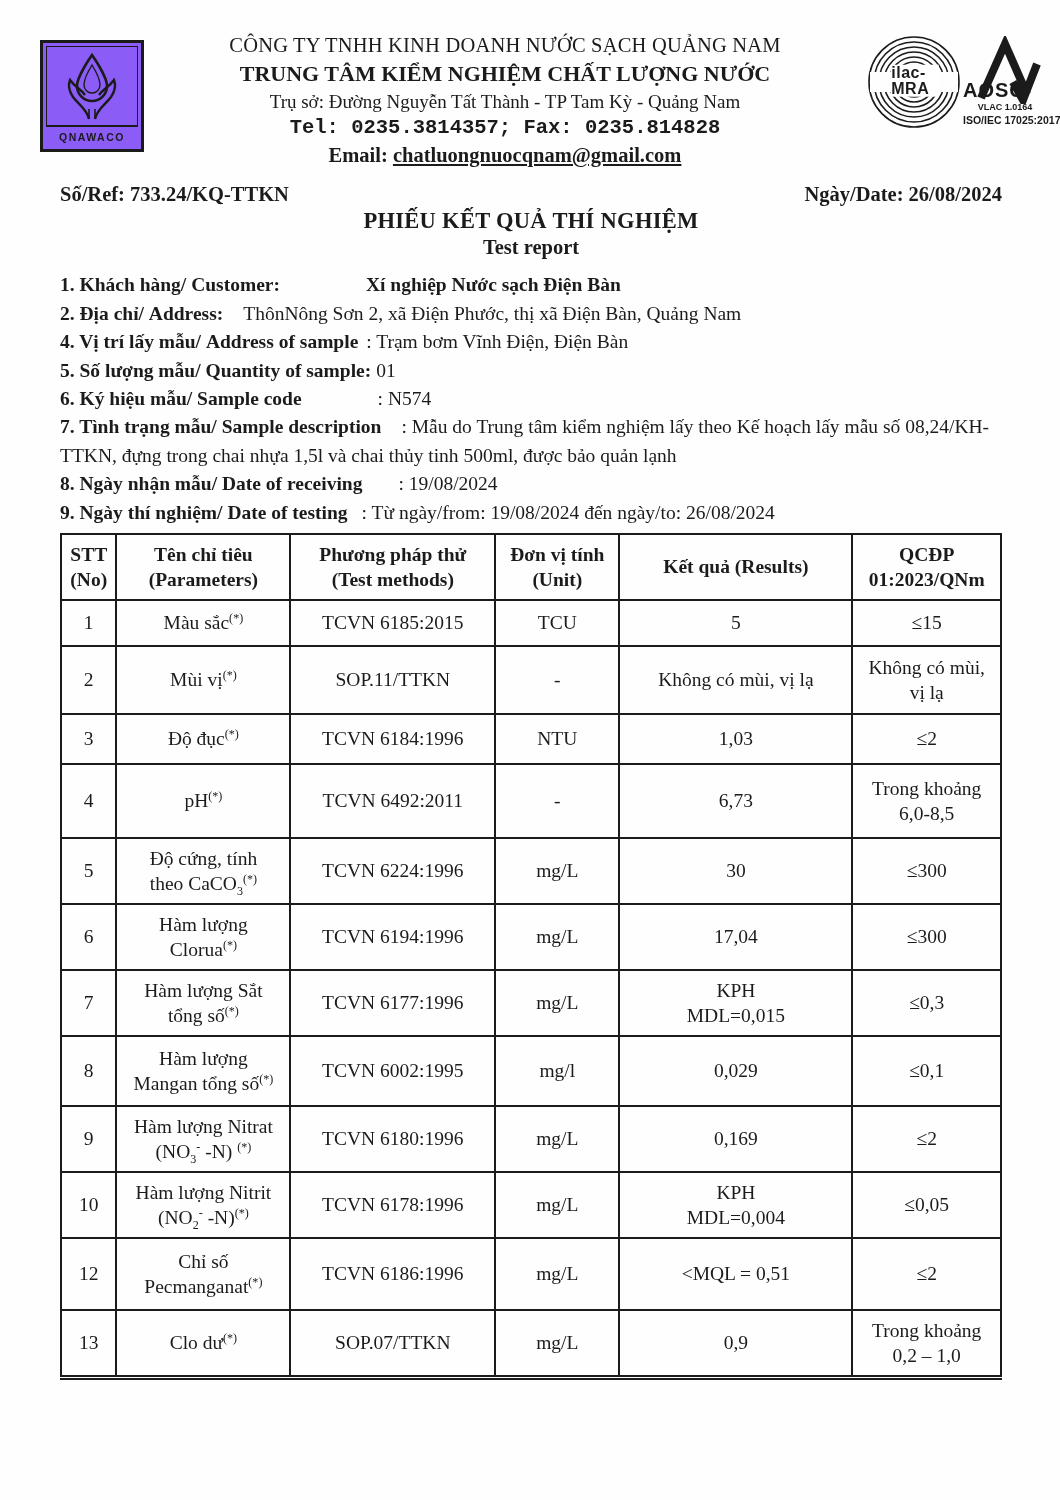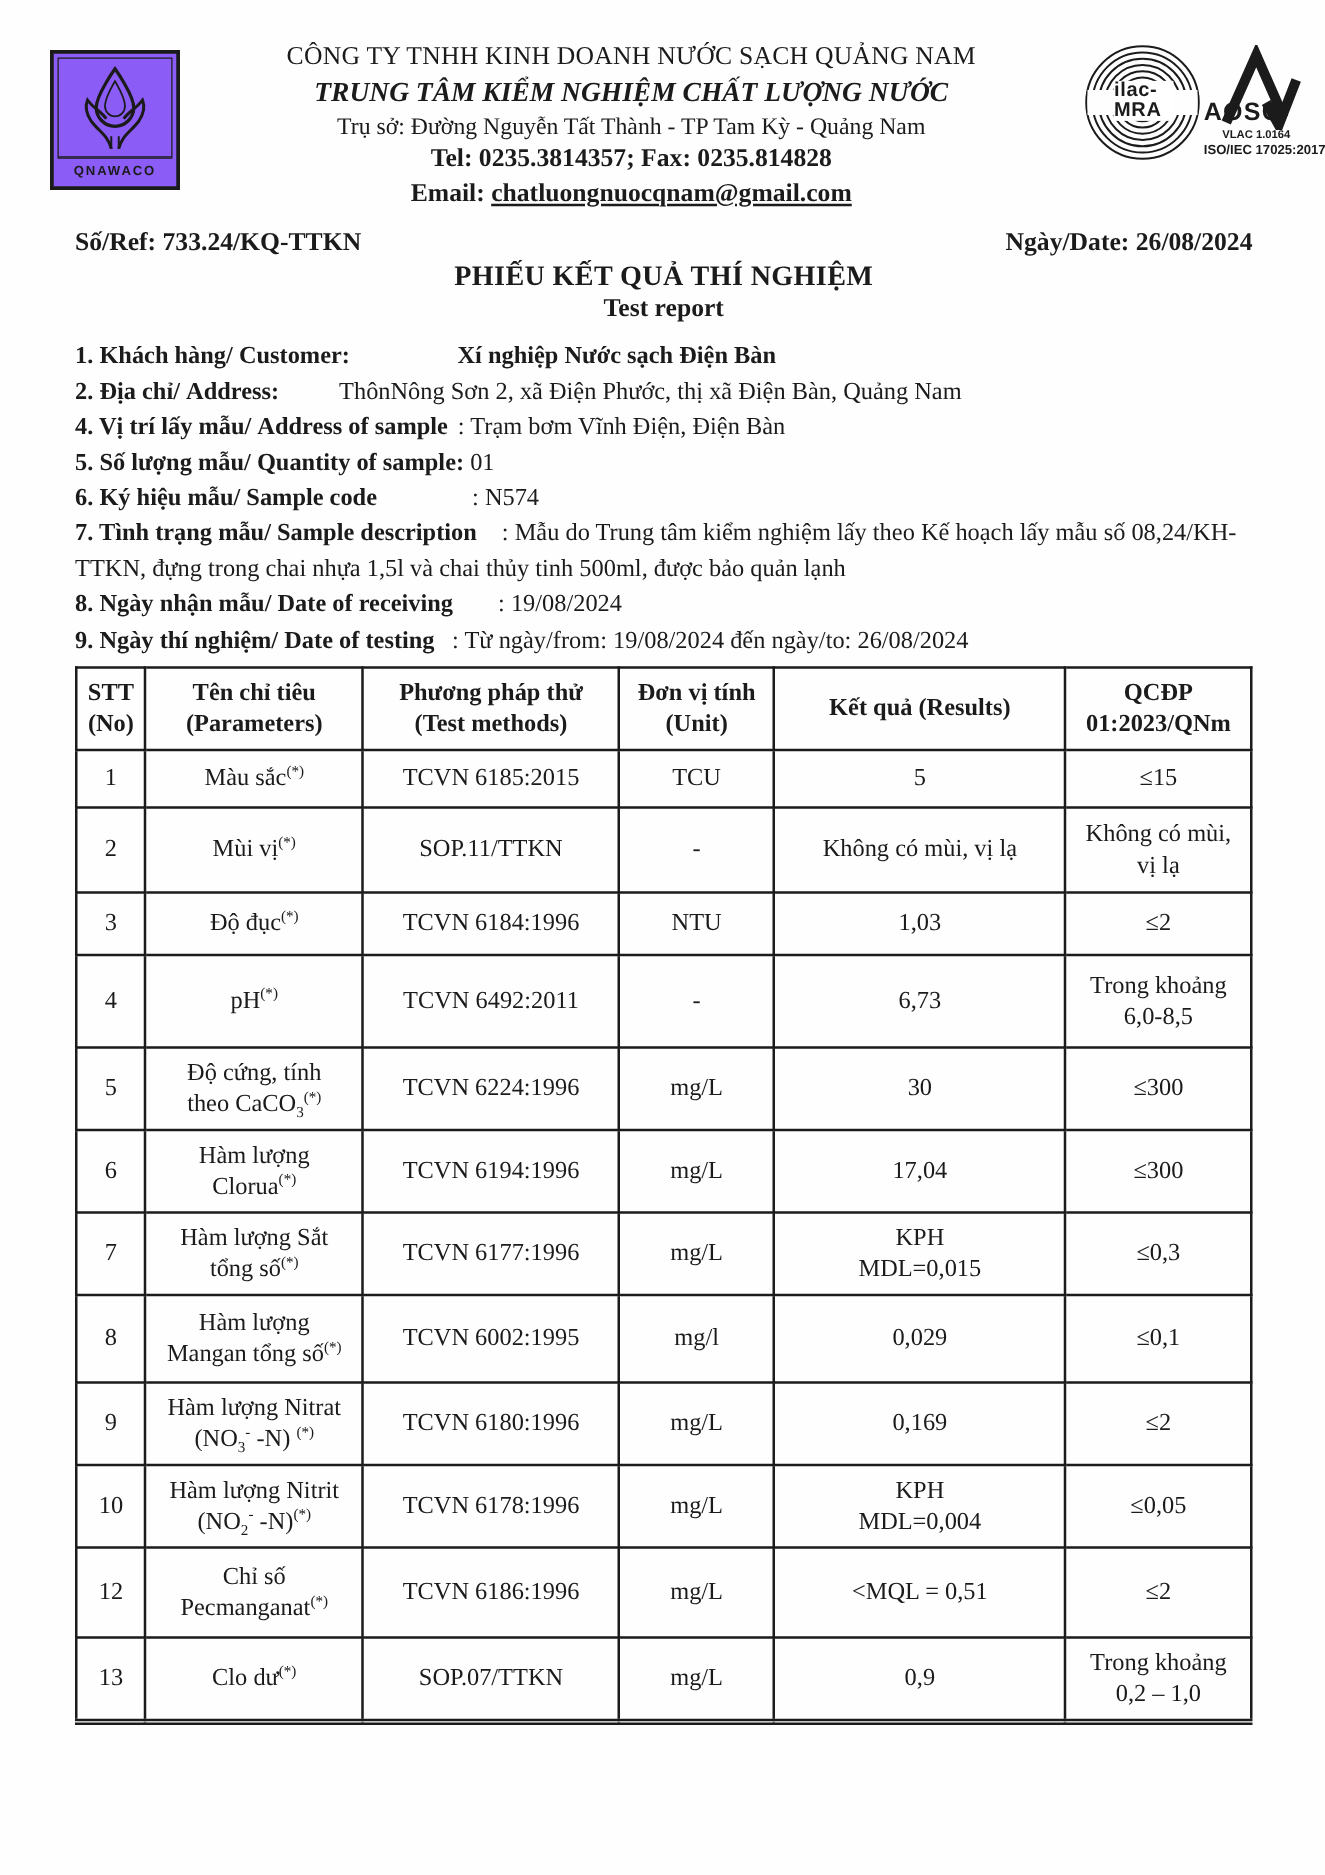--- a/index.html
+++ b/index.html
@@ -11,23 +11,23 @@
   }
   
   .header{display:flex;align-items:flex-start;}
   .qnw{width:92px;flex:0 0 92px;border:3px solid #1b1b1b;padding:3px;margin:16px 0 0 -20px;background:#8b5cf6;}
   .qnw-inner{border:1.5px solid #1b1b1b;}
   .qnw-inner svg{display:block;margin:2px auto 0;}
   .qnw-label{border-top:1.5px solid #1b1b1b;font:700 10.5px "Liberation Sans","DejaVu Sans",sans-serif;
     text-align:center;letter-spacing:1.5px;padding:4px 0 3px;}
   .header-center{flex:1 1 auto;text-align:center;padding-top:8px;line-height:1.34;}
   .hc-1{font-size:20.5px;font-weight:400;letter-spacing:.2px;}
-  .hc-2{font-size:22px;font-weight:700;font-style:italic;}
+  .hc-2{font-size:22px;font-weight:700;}
   .hc-3{font-size:19px;font-weight:400;}
-  .hc-4{font-size:20.5px;font-weight:700;}
+  .hc-4{font-size:20.5px;font-weight:700;font-family:Liberation Mono, monospace;}
   .hc-5{font-size:20.5px;font-weight:700;}
   .hc-5 .email{text-decoration:underline;font-weight:700;}
   .header-right{flex:0 0 176px;width:176px;margin-right:-40px;display:flex;align-items:flex-start;padding-top:6px;}
   .ilac{position:relative;width:97px;height:104px;flex:0 0 97px;}
   .ilac-text{position:absolute;top:50%;left:50%;transform:translate(-50%,-54%);
     background:#fff;padding:0 1px;font:700 16px/1 "Liberation Sans","DejaVu Sans",sans-serif;letter-spacing:.5px;}
   .aosc{width:84px;flex:0 0 84px;margin-top:6px;text-align:center;}
   .aosc svg{display:block;margin:0 0 0 14px;}
   .aosc-name{font:700 20px/1 "Liberation Sans","DejaVu Sans",sans-serif;text-align:left;margin:-24px 0 2px 0px;letter-spacing:1px;}
   .aosc-sub1{font:700 9px/1.3 "Liberation Sans","DejaVu Sans",sans-serif;}
@@ -37,21 +37,21 @@
   
   .title{text-align:center;font-size:22.5px;font-weight:700;margin-top:2px;letter-spacing:.3px;}
   .subtitle{text-align:center;font-size:20.5px;font-weight:700;margin-top:2px;}
   
   .info{margin-top:12px;font-size:19.5px;}
   .info-item{line-height:28.4px;}
   .lv{font-weight:700;}
   .le{font-weight:700;margin-top:43px;}
   .sep{font-weight:400;}
   .i1 .val{font-weight:700;margin-left:86px;}
-  .i2 .val{margin-left:48px;}
+  .i2 .val{margin-left:20px;}
   .i3 .sep{margin-left:70px;}
   .i4 .sep{margin-left:8px;}
   .i6 .sep{margin-left:76px;}
   .i7 .sep{margin-left:20px;}
   .i8 .sep{margin-left:36px;}
   .i9 .sep{margin-left:14px;}
   
   table.results{border-collapse:collapse;width:100%;margin-top:6px;table-layout:fixed;
     border:2px solid #1b1b1b;border-bottom:5px double #1b1b1b;}
   .results th,.results td{border:2px solid #1b1b1b;text-align:center;vertical-align:middle;

